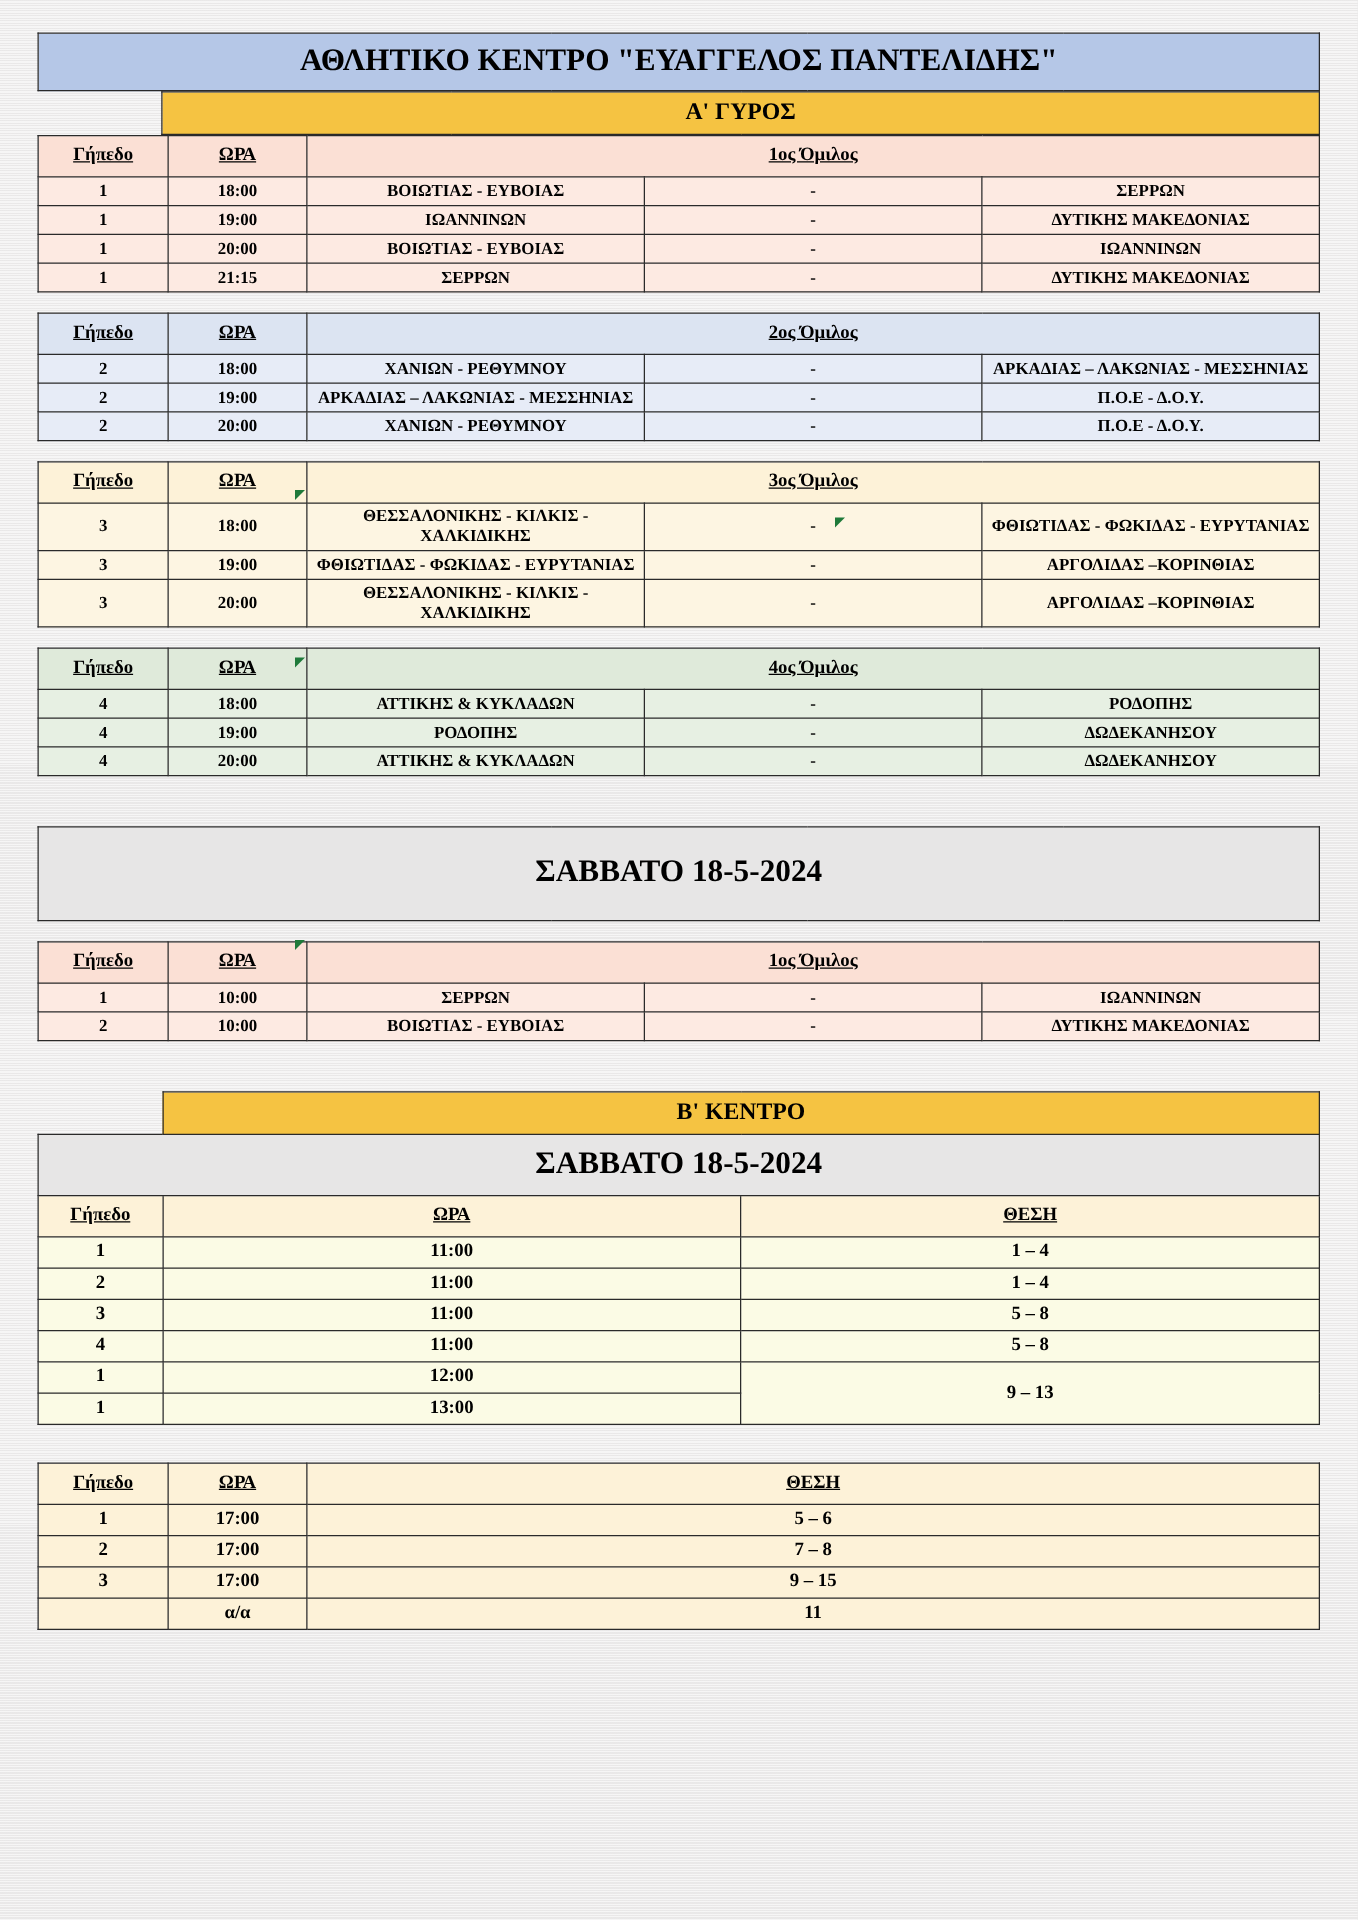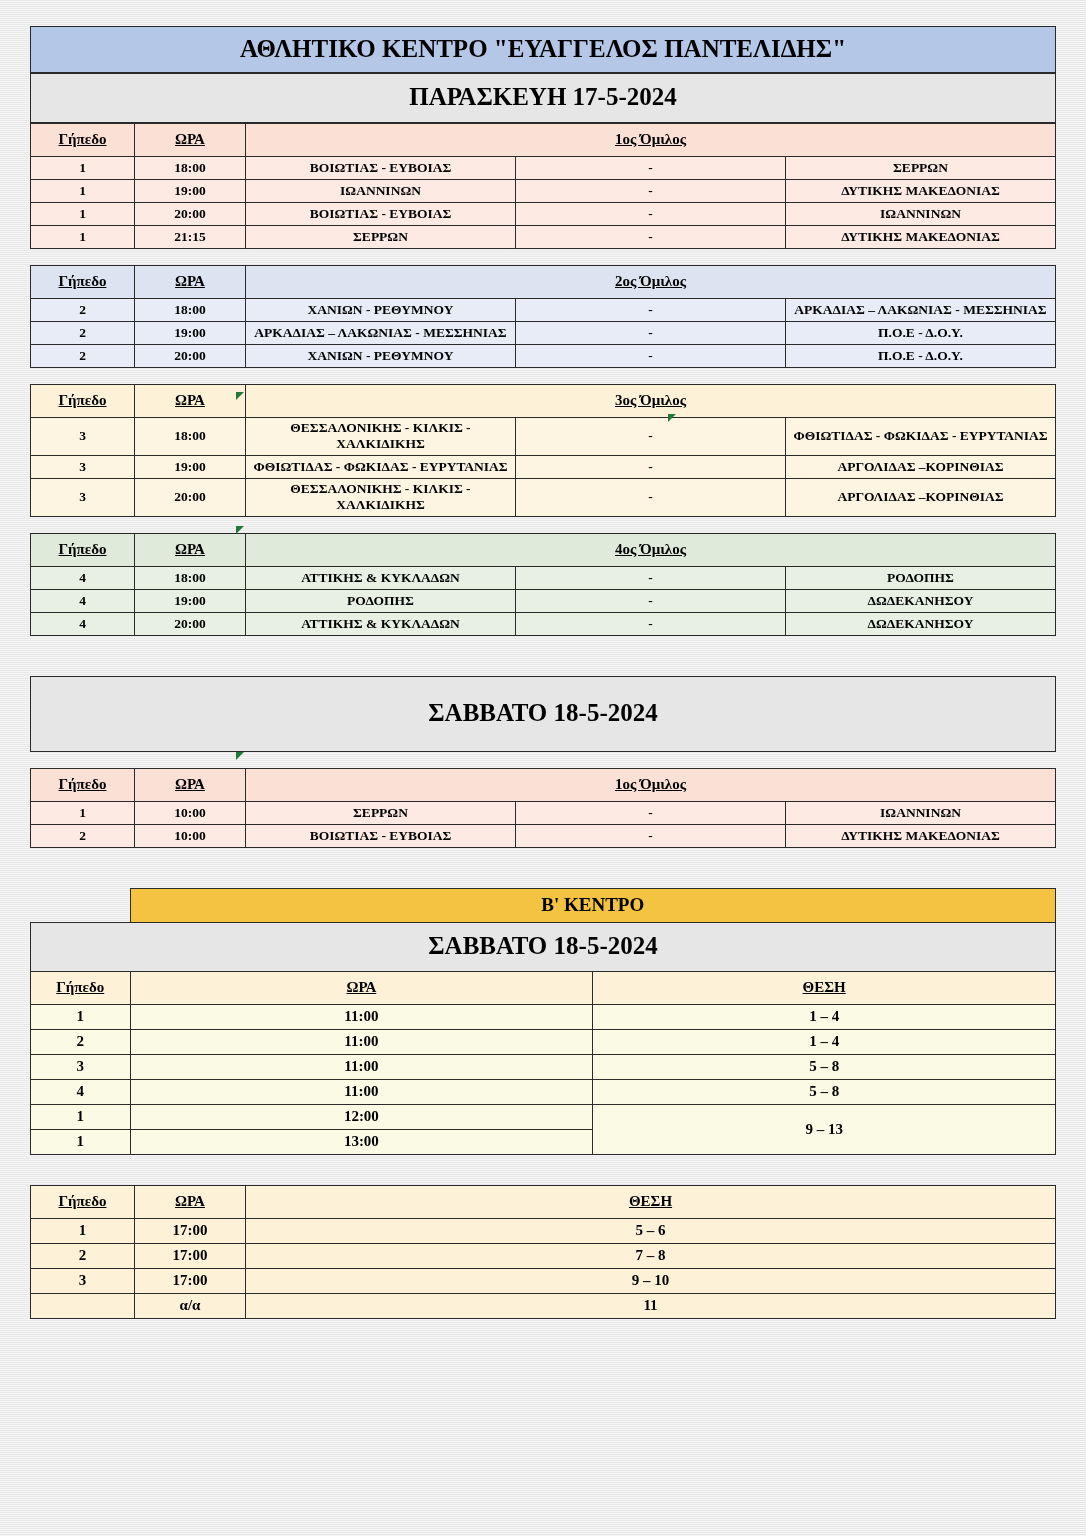--- a/index.html
+++ b/index.html
@@ -126,22 +126,23 @@
     <table class="block">
       <tbody>
       <tr>
         <td class="banner-venue" colspan="5">ΑΘΛΗΤΙΚΟ ΚΕΝΤΡΟ "ΕΥΑΓΓΕΛΟΣ ΠΑΝΤΕΛΙΔΗΣ"</td>
       </tr>
     </tbody>
       </table>
 
     <table class="block">
       <tbody>
-      <tr>
-        <td class="day-bar" colspan="5">ΠΑΡΑΣΚΕΥΗ 17-5-2024</td>
+          <tr>
+        <td class="col-gipedo" style="border:none;background:transparent"></td>
+        <td class="round-bar" colspan="4">Α' ΓΥΡΟΣ</td>
       </tr>
     </tbody>
       </table>
 
     <table class="block">
       <tbody>
           <tr class="grp-head">
         <td class="col-gipedo g1">Γήπεδο</td>
         <td class="col-ora g1">ΩΡΑ</td>
         <td class="g1 gname" colspan="3">1ος Όμιλος</td>
@@ -375,21 +376,21 @@
         <td>5 – 6</td>
       </tr>
       <tr class="posC">
         <td class="col-gipedo">2</td>
         <td class="col-ora">17:00</td>
         <td>7 – 8</td>
       </tr>
       <tr class="posC">
         <td class="col-gipedo">3</td>
         <td class="col-ora">17:00</td>
-        <td>9 – 10</td>
+        <td>9 – 15</td>
       </tr>
       <tr class="posC">
         <td class="col-gipedo"></td>
         <td class="col-ora">α/α</td>
         <td>11</td>
       </tr>
 
     </tbody>
       </table>
 

